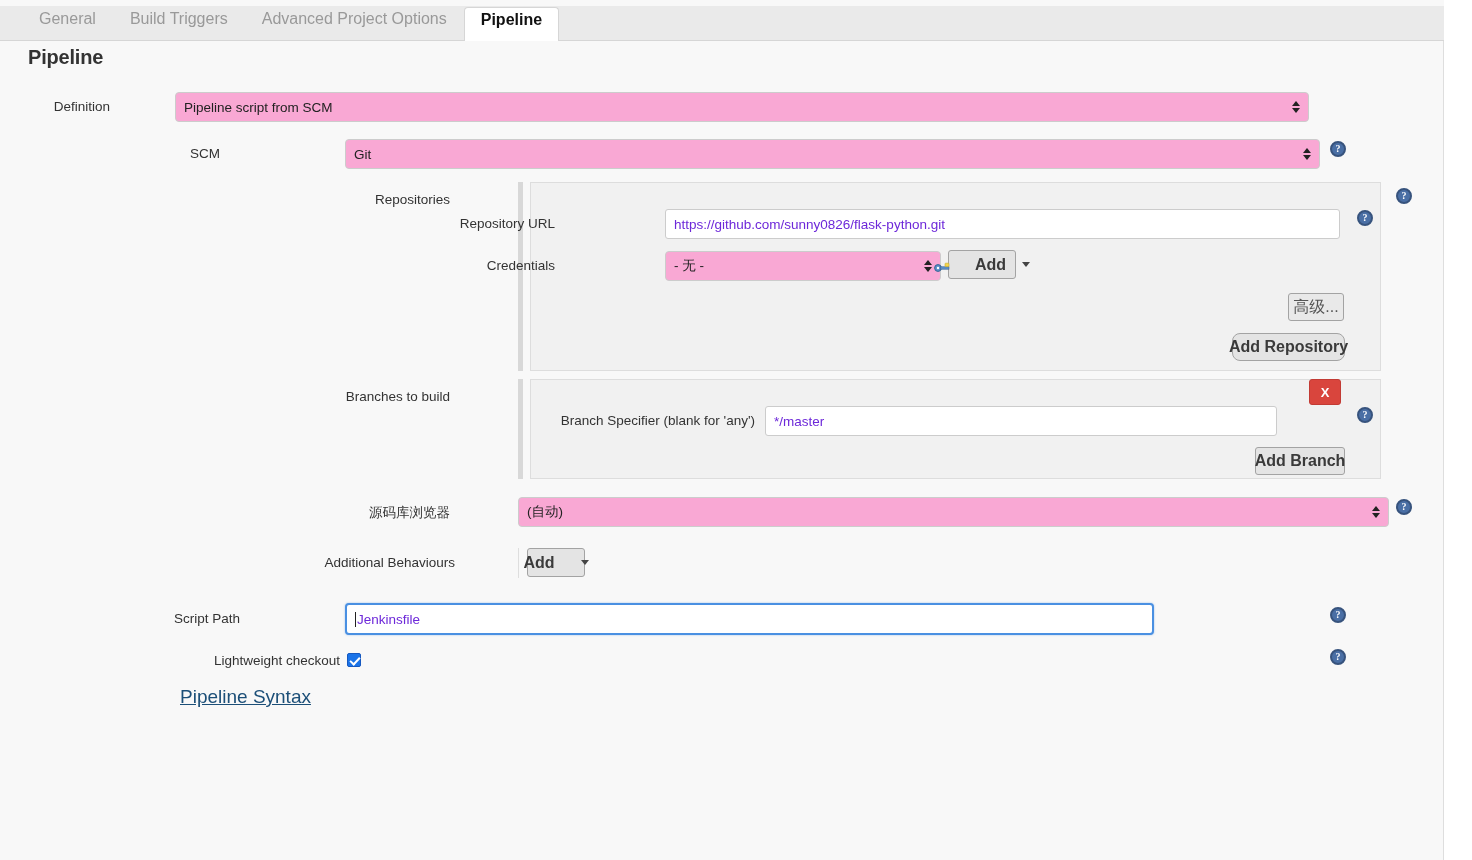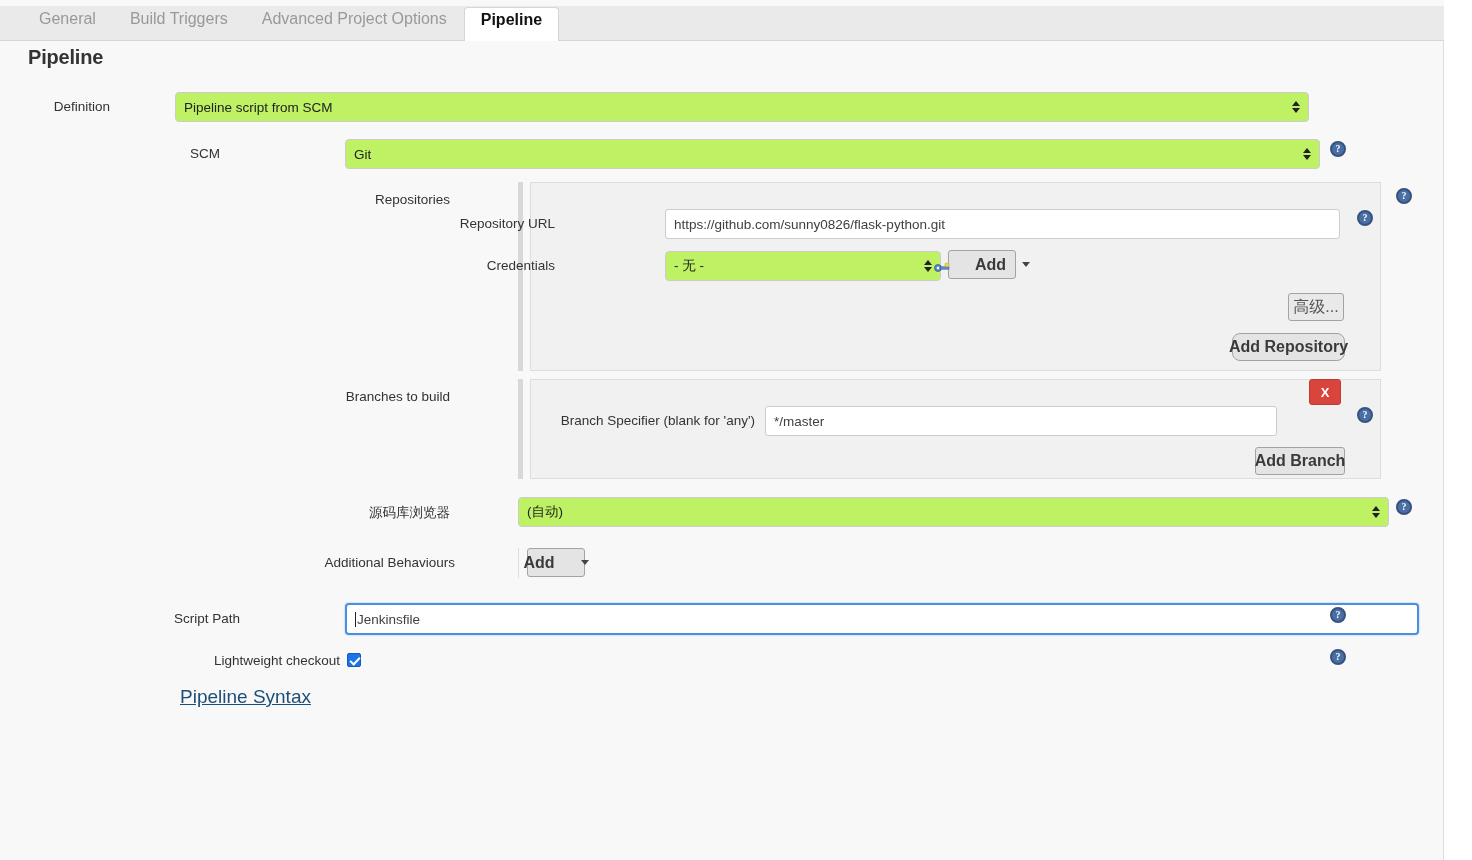--- a/index.html
+++ b/index.html
@@ -81,21 +81,21 @@
   .row-label {
     position: absolute;
     font-size: 13.5px;
     color: #333333;
     text-align: right;
     white-space: nowrap;
   }
   
   .sel {
     position: absolute;
-    background: #bef264;
+    background: #f9a8d4;
     border: 1px solid #cccccc;
     border-radius: 4px;
     height: 30px;
     font-size: 13.5px;
     color: #222222;
     display: flex;
     align-items: center;
     padding: 0 24px 0 8px;
     cursor: pointer;
   }
@@ -117,21 +117,21 @@
   .caret i.up { border-bottom: 5px solid #222; }
   .caret i.dn { border-top: 5px solid #222; }
 
   .txt {
     position: absolute;
     background: #ffffff;
     border: 1px solid #cccccc;
     border-radius: 3px;
     height: 30px;
     font-size: 13.5px;
-    color: #404040;
+    color: #6d28d9;
     display: flex;
     align-items: center;
     padding: 0 8px;
   }
   .txt.focused {
     border: 2px solid #4a90e2;
     border-radius: 4px;
     box-shadow: 0 0 2px rgba(74,144,226,0.55);
   }
   .caretbar {
@@ -393,21 +393,21 @@
       <div class="help" style="left:1396px; top:458px;">?</div>
 
       <div class="row-label" style="left:300px; top:514px; width:155px;">Additional Behaviours</div>
       <div class="vline" style="left:518px; top:507px; height:30px;"></div>
       <div class="btn" style="left:527px; top:507px; width:58px; height:29px;">
         <span>Add</span>
         <span class="dd-arrow"></span>
       </div>
 
       <div class="row-label" style="left:100px; top:570px; width:140px;">Script Path</div>
-      <div class="txt focused" style="left:345px; top:562px; width:1074px; height:32px;">
+      <div class="txt focused" style="left:345px; top:562px; width:809px; height:32px;">
         <span class="caretbar"></span>
         <span>Jenkinsfile</span>
       </div>
       <div class="help" style="left:1330px; top:566px;">?</div>
 
       <div class="row-label" style="left:100px; top:612px; width:240px;">Lightweight checkout</div>
       <div class="cbox" style="left:347px; top:612px;"></div>
       <div class="help" style="left:1330px; top:608px;">?</div>
 
       <div class="link" style="left:180px; top:645px;">Pipeline Syntax</div>

